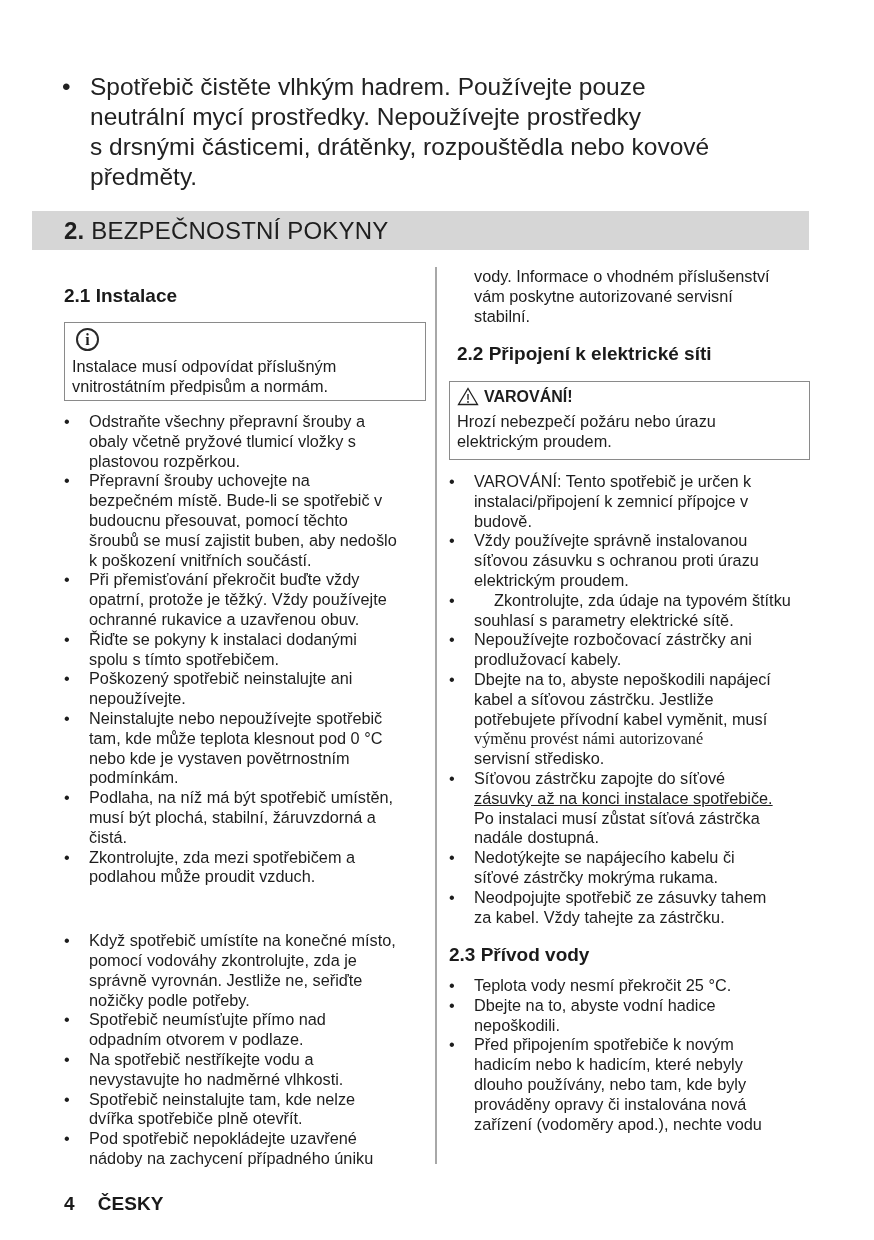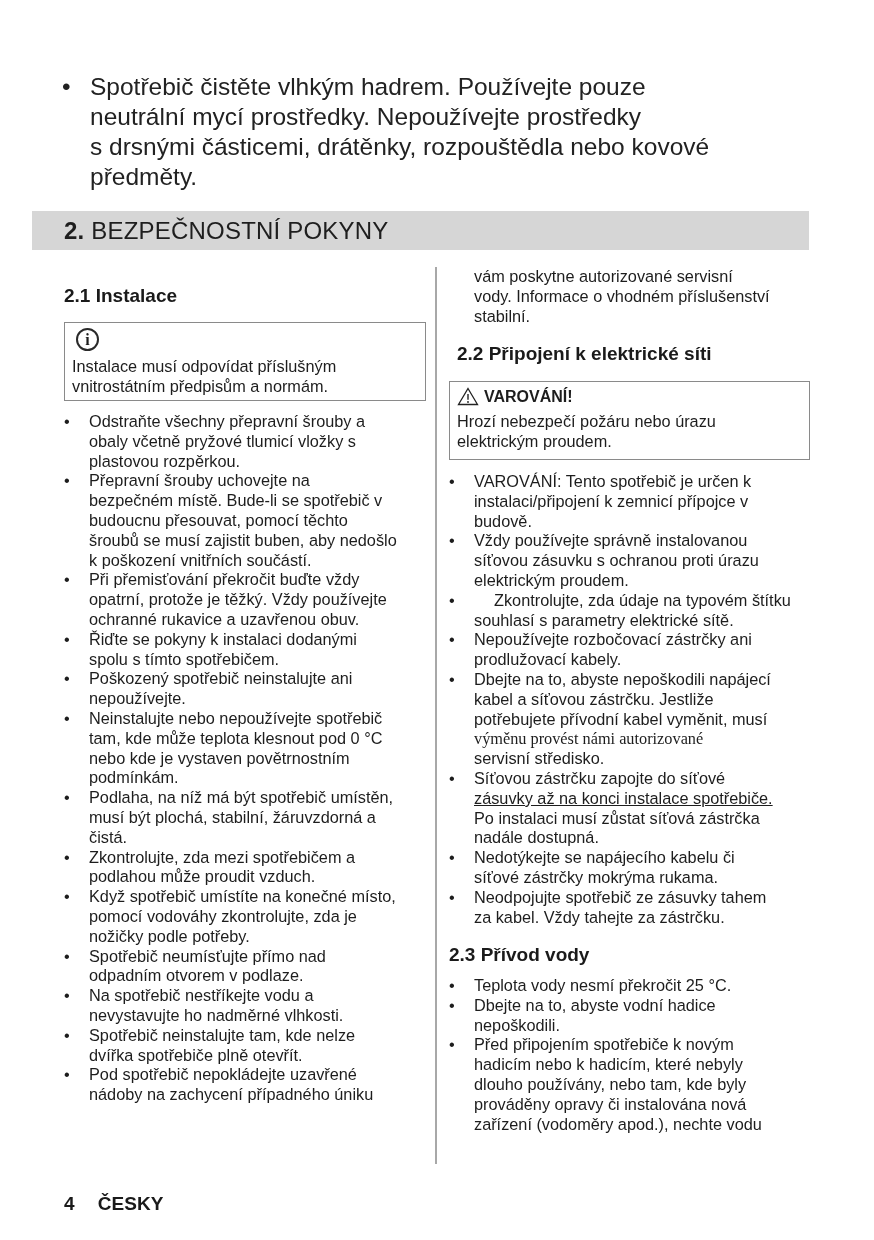--- a/index.html
+++ b/index.html
@@ -126,22 +126,23 @@
         <span style="display: block;">musí být plochá, stabilní, žáruvzdorná a</span>
         <span style="display: block;">čistá.</span>
       </li>
       <li>
         <span class="dot">•</span>
         <span style="display: block;">Zkontrolujte, zda mezi spotřebičem a</span>
         <span style="display: block;">podlahou může proudit vzduch.</span>
       </li>
       <li>
         <span class="dot">•</span>
-        <span style="display: block;">Když spotřebič umístíte na konečné místo,</span>
+        <span style="display: block; margin-top: 44px;">Když spotřebič umístíte na konečné místo,</span>
         <span style="display: block;">pomocí vodováhy zkontrolujte, zda je</span>
+        <span style="display: block;">správně vyrovnán. Jestliže ne, seřiďte</span>
         <span style="display: block;">nožičky podle potřeby.</span>
       </li>
       <li>
         <span class="dot">•</span>
         <span style="display: block;">Spotřebič neumísťujte přímo nad</span>
         <span style="display: block;">odpadním otvorem v podlaze.</span>
       </li>
       <li>
         <span class="dot">•</span>
         <span style="display: block;">Na spotřebič nestříkejte vodu a</span>
@@ -155,22 +156,22 @@
       <li>
         <span class="dot">•</span>
         <span style="display: block;">Pod spotřebič nepokládejte uzavřené</span>
         <span style="display: block;">nádoby na zachycení případného úniku</span>
       </li>
     </ul>
 </div>
 
 <div class="col col-right">
   <div style="position:absolute;top:267px;left:25px;width:340px">
+    <div>vody. Informace o vhodném příslušenství</div>
     <div>vám poskytne autorizované servisní</div>
-    <div>vody. Informace o vhodném příslušenství</div>
     <div>stabilní.</div>
   </div>
 
   <h3 style="top:343px;left:8px">2.2 Připojení k elektrické síti</h3>
 
   <div class="box" style="top:381px;left:0;width:361px;height:79px">
     <div class="warn-head">
       <svg class="warn-icon" viewBox="0 0 22 19">
         <polygon points="11,1.5 20.5,17.5 1.5,17.5" fill="none" stroke="#222" stroke-width="1.3"></polygon>
         <line x1="11" y1="7" x2="11" y2="12.8" stroke="#222" stroke-width="1.4"></line>

